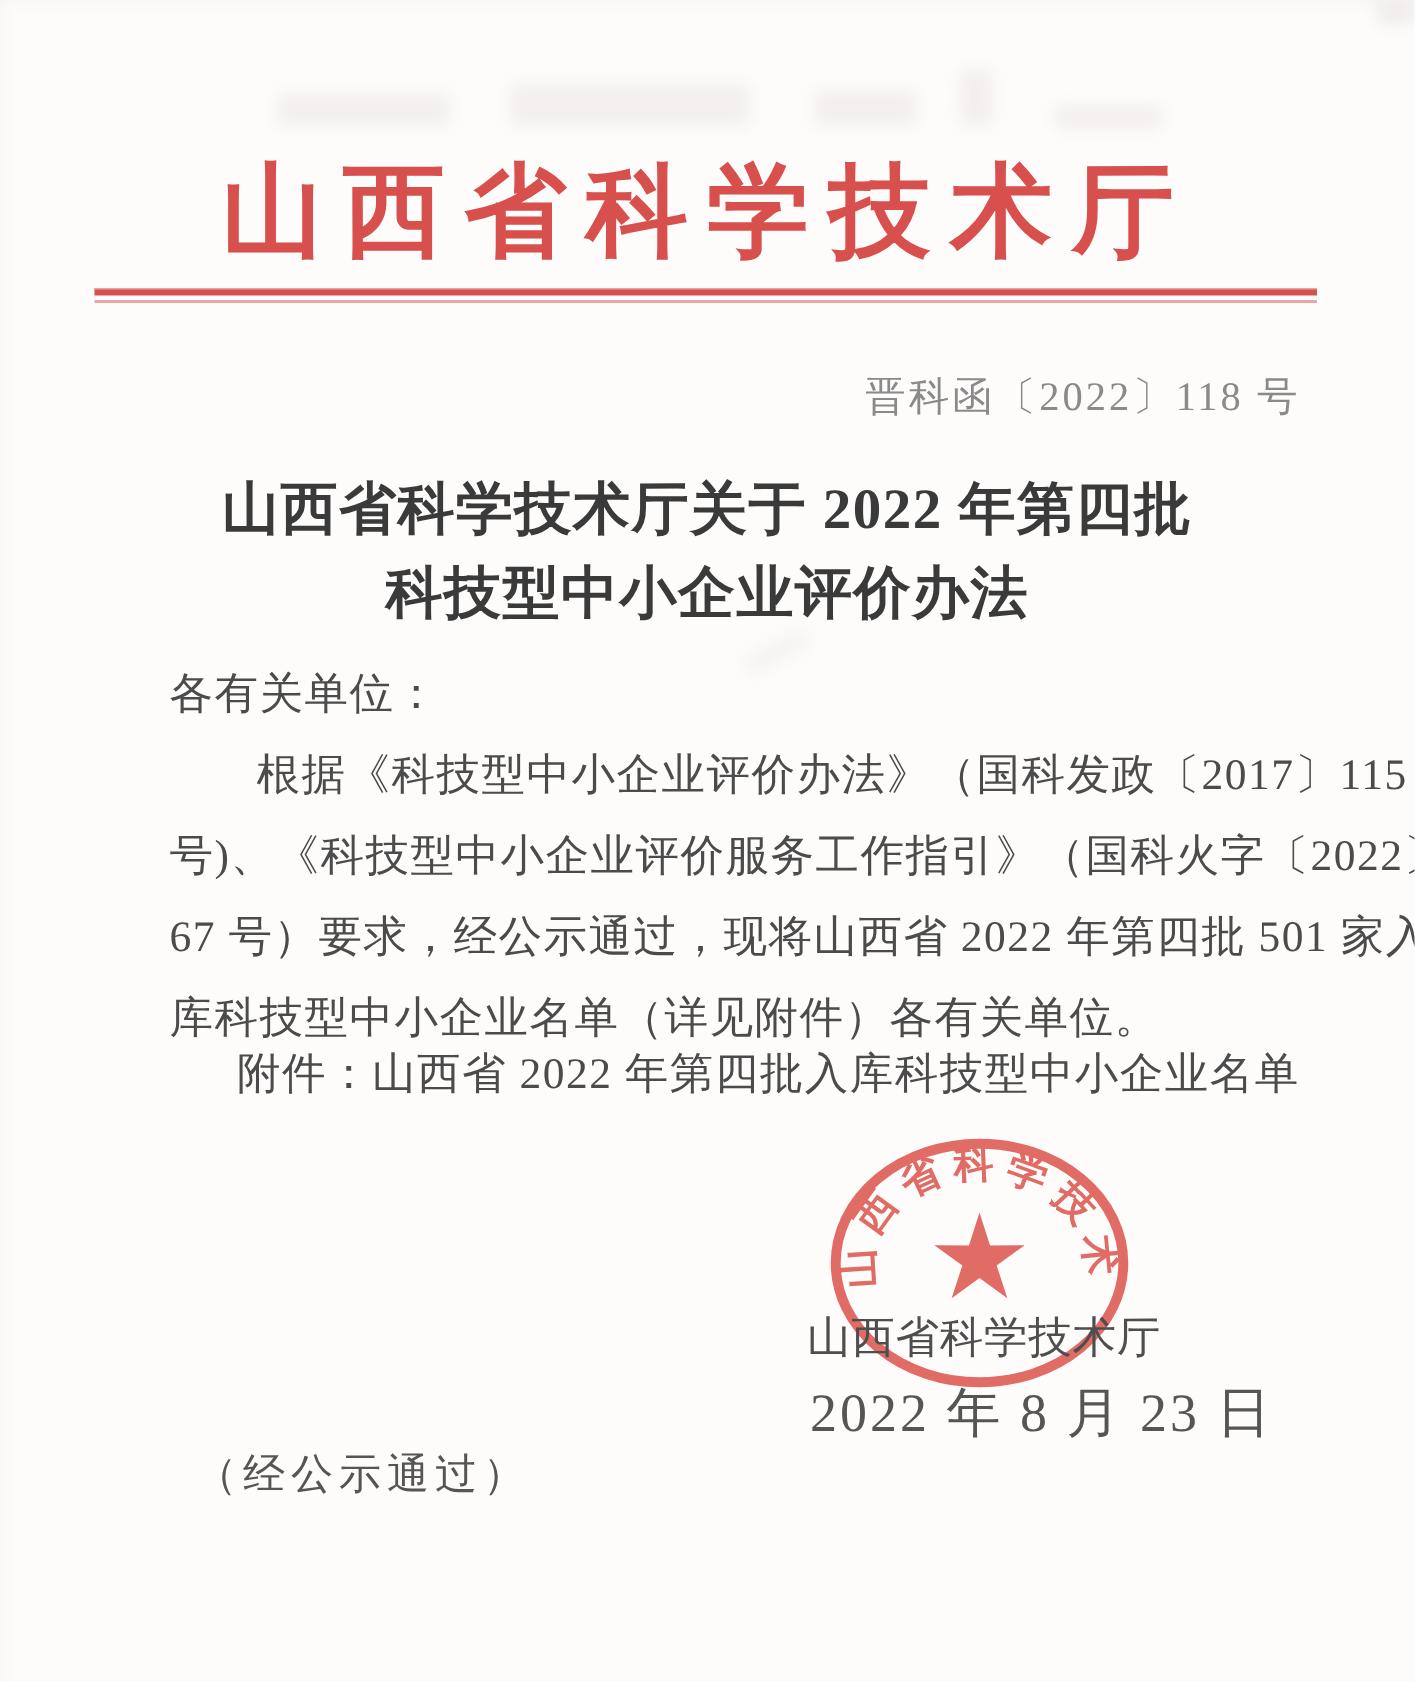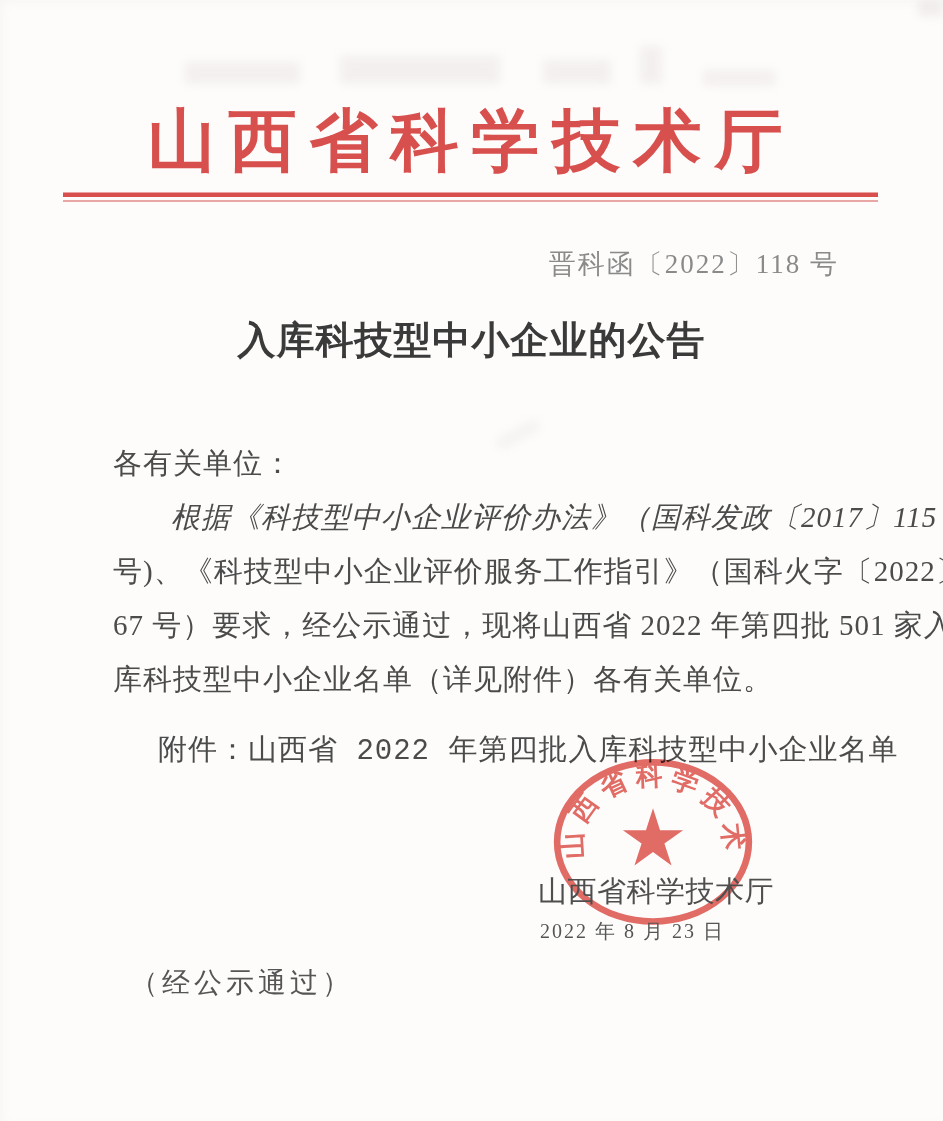--- a/index.html
+++ b/index.html
@@ -40,59 +40,58 @@
     font-size: 68px; font-weight: 700;
     color: var(--accent-red);
     letter-spacing: 13px;
     white-space: nowrap;
   }
   .red-rule { position: absolute; top: 192px; left: 63px; width: 815px; }
   .rule-thick { height: 5px; background: var(--accent-red); border-top: 1px solid #eaa3a1; }
   .rule-thin { height: 2px; margin-top: 3px; background: #e8a7a5; }
 
   .doc-number {
-    position: absolute; top: 246px; right: 104px;
+    position: absolute; top: 246px; right: 76px;
     font-size: 27px; color: var(--text-gray);
     letter-spacing: 2px; white-space: nowrap;
   }
   .title {
     position: absolute; top: 312px; left: 0; width: 100%;
     text-align: center; font-size: 38px; font-weight: 700;
     color: var(--text-dark); line-height: 56px; letter-spacing: 1px;
   }
   .body-block {
     position: absolute; top: 436px; left: 113px; width: 766px;
     font-size: 29px; color: var(--text-body);
     line-height: 54px; letter-spacing: 1px; white-space: nowrap;
   }
-  .indent { padding-left: 58px; font-style: italic; }
+  .indent { padding-left: 58px; }
   .attachment {
-    position: absolute; top: 730px; left: 158px;
+    position: absolute; top: 696px; left: 158px;
     font-size: 29px; color: var(--text-body); letter-spacing: 1px;
     white-space: nowrap;
-    font-family: Liberation Mono, monospace;
   }
   .seal {
     position: absolute; left: 550px; top: 756px; width: 206px; height: 174px;
     color: var(--seal-red);
     opacity: 0.82; mix-blend-mode: multiply;
   }
   .seal .ring { fill: none; stroke: currentColor; stroke-width: 6.5; }
   .seal .star { fill: currentColor; }
   .seal text {
     fill: currentColor; font-size: 26px; font-weight: 700;
     font-family: "Liberation Serif", "DejaVu Serif", serif;
   }
   .signature {
     position: absolute; left: 538px; top: 872px;
     font-size: 29px; color: #4e4e4e; letter-spacing: 0.5px; white-space: nowrap;
   }
   .date {
     position: absolute; left: 540px; top: 918px;
-    font-size: 20px; color: var(--text-sign); letter-spacing: 2px; white-space: nowrap;
+    font-size: 36px; color: var(--text-sign); letter-spacing: 2px; white-space: nowrap;
   }
   .footer-note {
     position: absolute; left: 130px; top: 964px;
     font-size: 28px; color: var(--text-sign); letter-spacing: 4px; white-space: nowrap;
   }
 </style>
 </head>
 <body>
 
 <div class="page">
@@ -108,21 +107,22 @@
   <div class="letterhead">山西省科学技术厅</div>
 
   <div class="red-rule">
     <div class="rule-thick"></div>
     <div class="rule-thin"></div>
   </div>
 
   <div class="doc-number">晋科函〔2022〕118 号</div>
 
   <div class="title">
-    <div>入库科技型中小企业的公告</div>
+    <div>山西省科学技术厅关于 2022 年第四批</div>
+    <div>科技型中小企业评价办法</div>
   </div>
 
   <div class="body-block">
     <div>各有关单位：</div>
     <div class="indent">根据《科技型中小企业评价办法》（国科发政〔2017〕115</div>
     <div>号)、《科技型中小企业评价服务工作指引》（国科火字〔2022〕</div>
     <div>67 号）要求，经公示通过，现将山西省 2022 年第四批 501 家入</div>
     <div>库科技型中小企业名单（详见附件）各有关单位。</div>
   </div>
 

